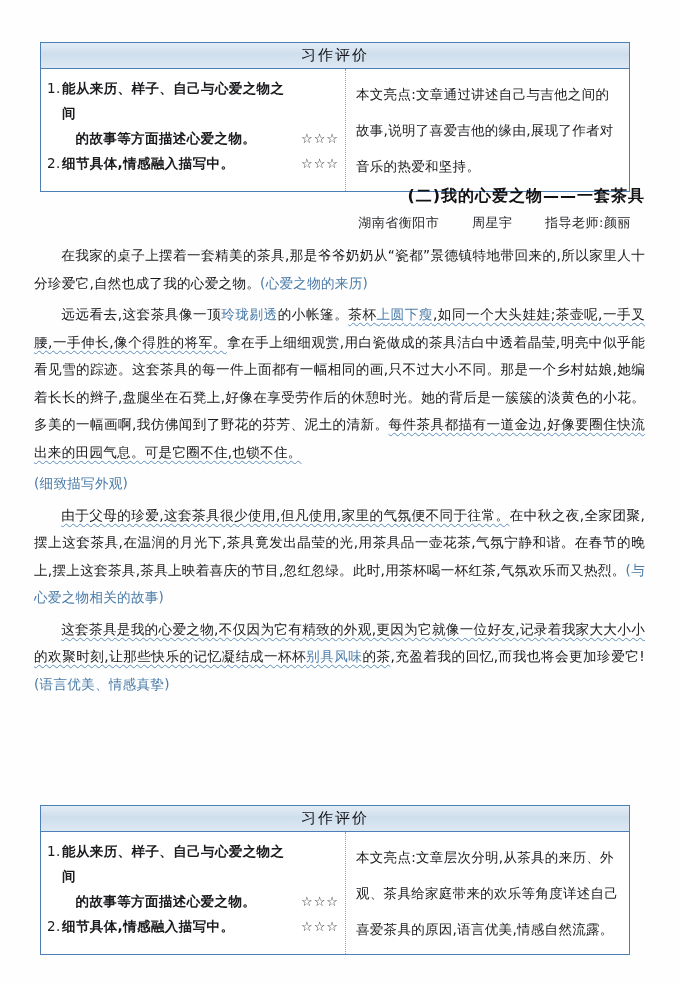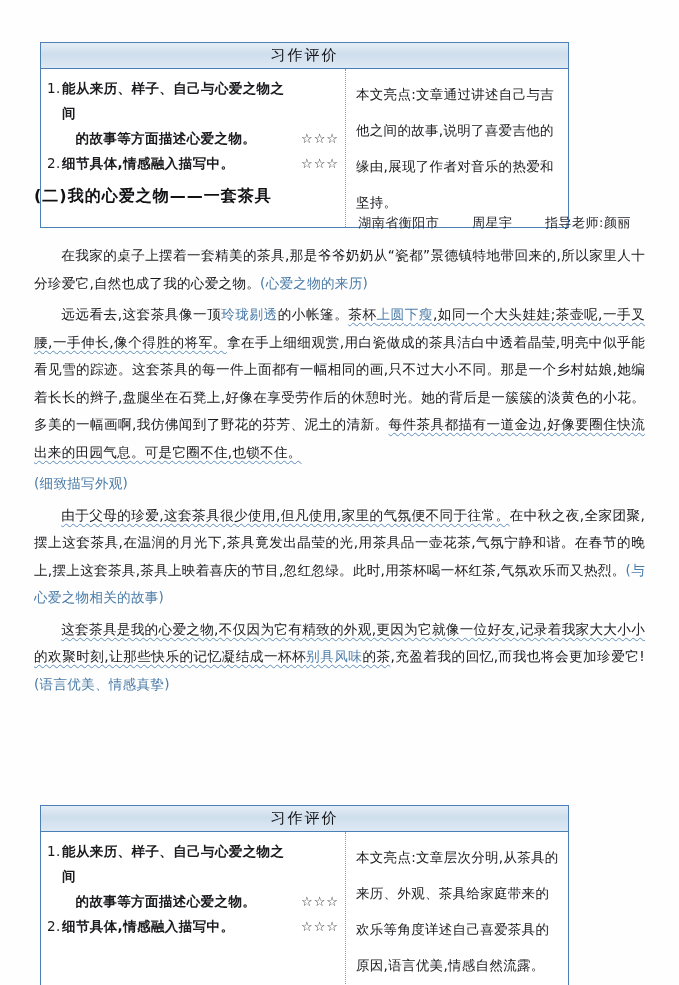--- a/index.html
+++ b/index.html
@@ -20,21 +20,21 @@
     position: absolute;
     inset: 0;
     padding: 0;
     background: #fefefe;
   }
 
   
   .eval-table {
     position: absolute;
     left: 40px;
-    width: 529px;
+    width: 590px;
     border: 1.4px solid #4b7fb5;
     background: #ffffff;
     box-sizing: border-box;
   }
   .eval-table.top { top: 42px; }
   .eval-table.bottom { top: 805px; }
 
   .eval-header {
     height: 25px;
     line-height: 25px;
@@ -100,21 +100,21 @@
   }
 
   
   .article {
     position: absolute;
     left: 34px;
     right: 34px;
     top: 186px;
   }
   .art-title {
-    text-align: left;
+    text-align: right;
     font-size: 16px;
     font-weight: bold;
     letter-spacing: 1px;
     color: #111114;
     margin-bottom: 7px;
   }
   .art-byline {
     text-align: right;
     font-size: 13px;
     color: #26262b;

